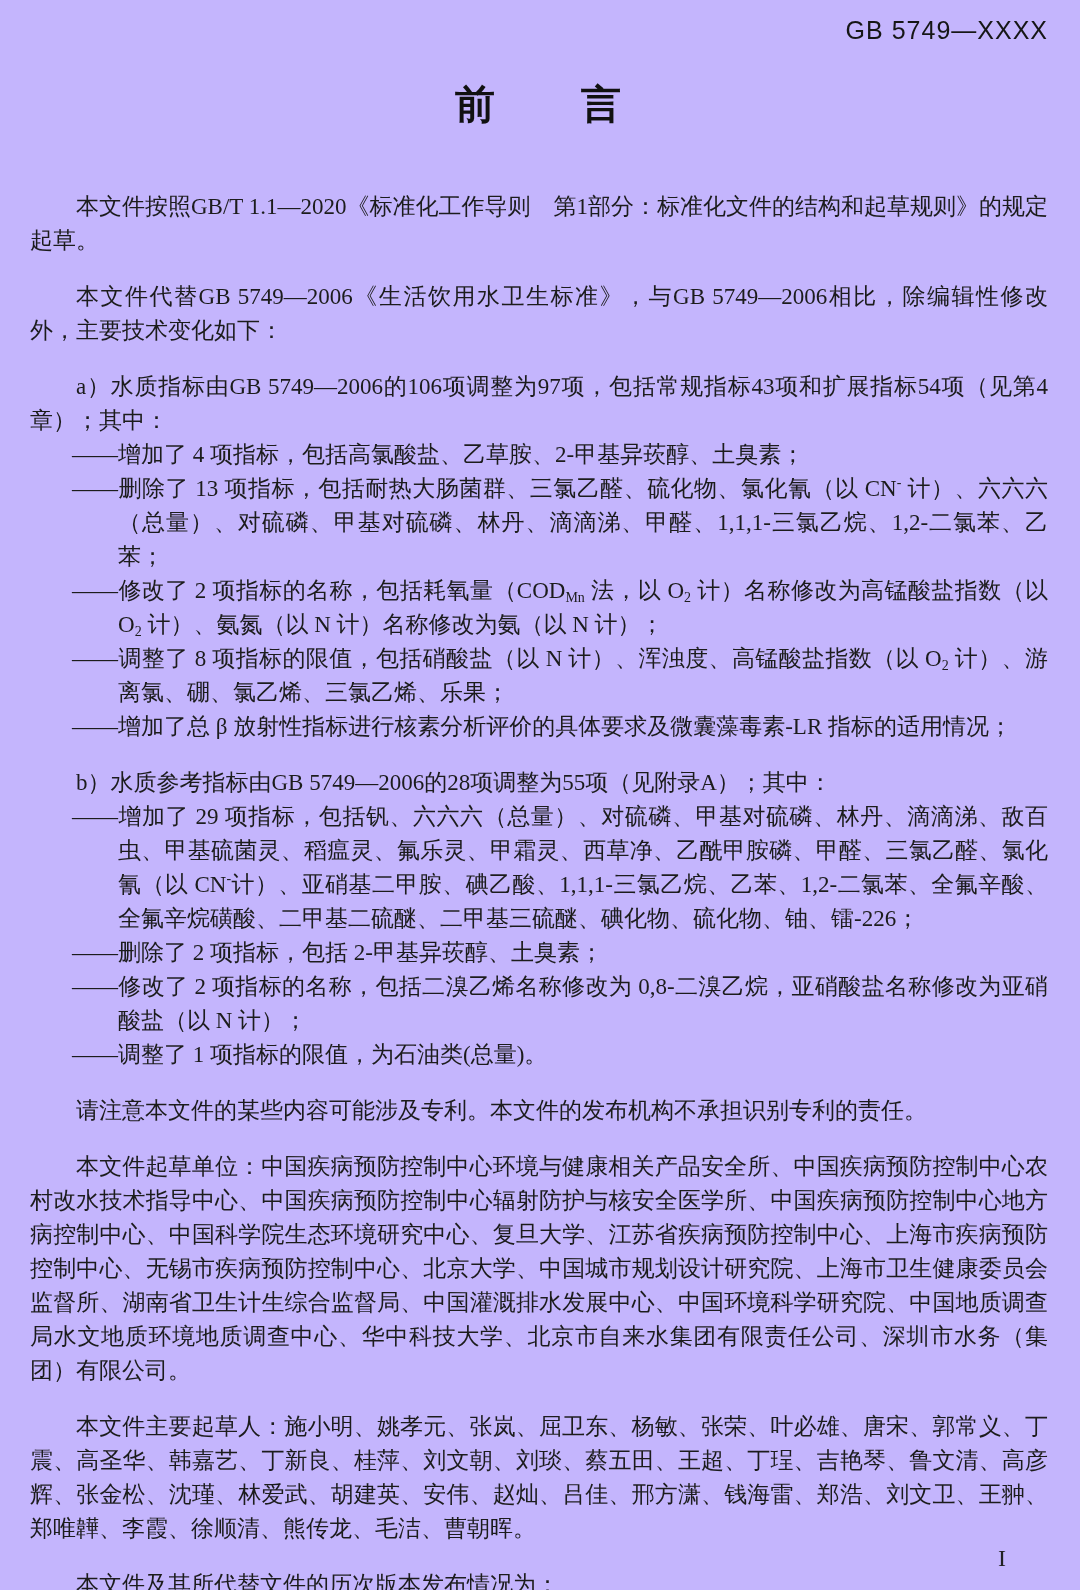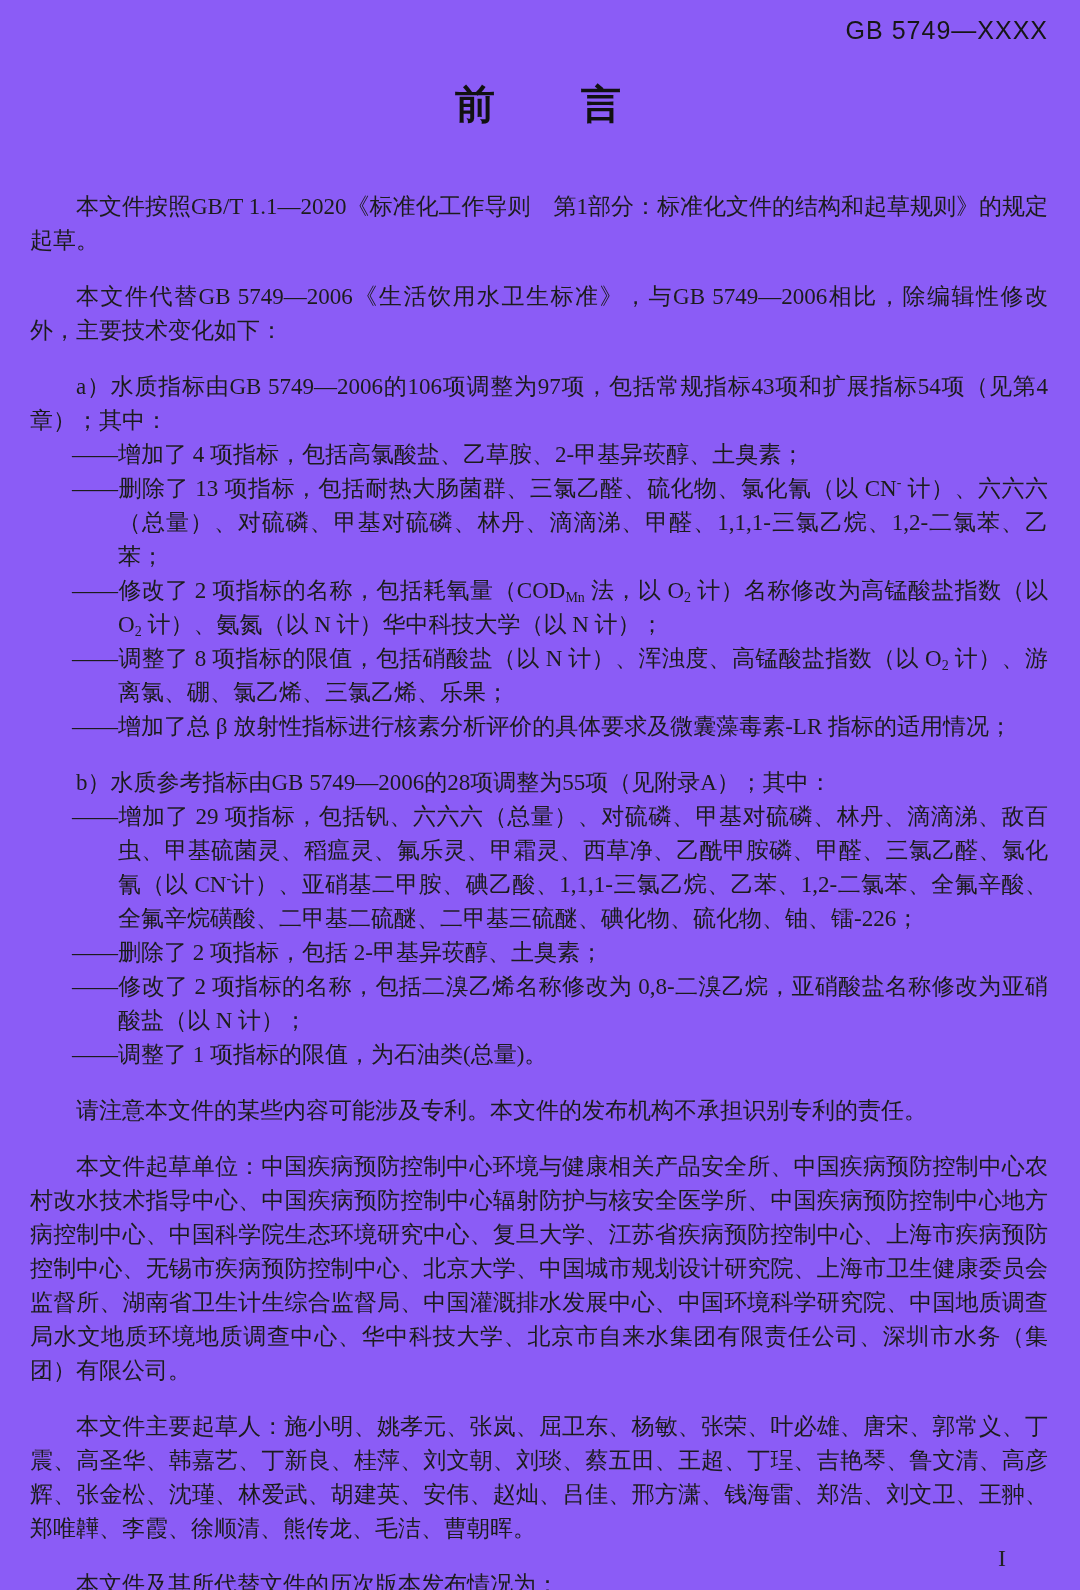--- a/index.html
+++ b/index.html
@@ -1,21 +1,21 @@
 <!DOCTYPE html>
 <html lang="zh"><head>
 <meta charset="utf-8">
 <style>
   html,body{margin:0;padding:0;background:#ffffff;}
   .page{
     position:relative;
     width:1080px;
     height:1590px;
     margin:0 auto;
-    background:#8b5cf6;
+    background:#c4b5fd;
     box-sizing:border-box;
     padding:16px 32px 0 30px;
     color:#1c1c1c;
     font-family:"Liberation Serif","DejaVu Serif",serif;
     overflow:hidden;
   }
   .header{
     text-align:right;
     font-family:"Liberation Sans","DejaVu Sans",sans-serif;
     font-size:25px;
@@ -58,21 +58,21 @@
 
 <div class="page">
   <div class="header">GB 5749—XXXX</div>
   <h1 class="title">前　　言</h1>
   <div class="body">
       <div class="para"><span>本文件按照GB/T 1.1—2020《标准化工作导则　第1部分：标准化文件的结构和起草规则》的规定起草。</span></div>
       <div class="para"><span>本文件代替GB 5749—2006《生活饮用水卫生标准》，与GB 5749—2006相比，除编辑性修改外，主要技术变化如下：</span></div>
       <div class="para"><span>a）水质指标由GB 5749—2006的106项调整为97项，包括常规指标43项和扩展指标54项（见第4章）；其中：</span></div>
       <div class="li"><span>——增加了 4 项指标，包括高氯酸盐、乙草胺、2-甲基异莰醇、土臭素；</span></div>
       <div class="li"><span>——删除了 13 项指标，包括耐热大肠菌群、三氯乙醛、硫化物、氯化氰（以 CN</span><sup>-</sup><span> 计）、六六六（总量）、对硫磷、甲基对硫磷、林丹、滴滴涕、甲醛、1,1,1-三氯乙烷、1,2-二氯苯、乙苯；</span></div>
-      <div class="li"><span>——修改了 2 项指标的名称，包括耗氧量（COD</span><sub>Mn</sub><span> 法，以 O</span><sub>2</sub><span> 计）名称修改为高锰酸盐指数（以 O</span><sub>2</sub><span> 计）、氨氮（以 N 计）华中科技大学（以 N 计）；</span></div>
+      <div class="li"><span>——修改了 2 项指标的名称，包括耗氧量（COD</span><sub>Mn</sub><span> 法，以 O</span><sub>2</sub><span> 计）名称修改为高锰酸盐指数（以 O</span><sub>2</sub><span> 计）、氨氮（以 N 计）名称修改为氨（以 N 计）；</span></div>
       <div class="li"><span>——调整了 8 项指标的限值，包括硝酸盐（以 N 计）、浑浊度、高锰酸盐指数（以 O</span><sub>2</sub><span> 计）、游离氯、硼、氯乙烯、三氯乙烯、乐果；</span></div>
       <div class="li"><span>——增加了总 β 放射性指标进行核素分析评价的具体要求及微囊藻毒素-LR 指标的适用情况；</span></div>
       <div class="para"><span>b）水质参考指标由GB 5749—2006的28项调整为55项（见附录A）；其中：</span></div>
       <div class="li"><span>——增加了 29 项指标，包括钒、六六六（总量）、对硫磷、甲基对硫磷、林丹、滴滴涕、敌百虫、甲基硫菌灵、稻瘟灵、氟乐灵、甲霜灵、西草净、乙酰甲胺磷、甲醛、三氯乙醛、氯化氰（以 CN</span><sup>-</sup><span>计）、亚硝基二甲胺、碘乙酸、1,1,1-三氯乙烷、乙苯、1,2-二氯苯、全氟辛酸、全氟辛烷磺酸、二甲基二硫醚、二甲基三硫醚、碘化物、硫化物、铀、镭-226；</span></div>
       <div class="li"><span>——删除了 2 项指标，包括 2-甲基异莰醇、土臭素；</span></div>
       <div class="li"><span>——修改了 2 项指标的名称，包括二溴乙烯名称修改为 0,8-二溴乙烷，亚硝酸盐名称修改为亚硝酸盐（以 N 计）；</span></div>
       <div class="li"><span>——调整了 1 项指标的限值，为石油类(总量)。</span></div>
       <div class="para"><span>请注意本文件的某些内容可能涉及专利。本文件的发布机构不承担识别专利的责任。</span></div>
       <div class="para"><span>本文件起草单位：中国疾病预防控制中心环境与健康相关产品安全所、中国疾病预防控制中心农村改水技术指导中心、中国疾病预防控制中心辐射防护与核安全医学所、中国疾病预防控制中心地方病控制中心、中国科学院生态环境研究中心、复旦大学、江苏省疾病预防控制中心、上海市疾病预防控制中心、无锡市疾病预防控制中心、北京大学、中国城市规划设计研究院、上海市卫生健康委员会监督所、湖南省卫生计生综合监督局、中国灌溉排水发展中心、中国环境科学研究院、中国地质调查局水文地质环境地质调查中心、华中科技大学、北京市自来水集团有限责任公司、深圳市水务（集团）有限公司。</span></div>
       <div class="para"><span>本文件主要起草人：施小明、姚孝元、张岚、屈卫东、杨敏、张荣、叶必雄、唐宋、郭常义、丁震、高圣华、韩嘉艺、丁新良、桂萍、刘文朝、刘琰、蔡五田、王超、丁珵、吉艳琴、鲁文清、高彦辉、张金松、沈瑾、林爱武、胡建英、安伟、赵灿、吕佳、邢方潇、钱海雷、郑浩、刘文卫、王翀、郑唯韡、李霞、徐顺清、熊传龙、毛洁、曹朝晖。</span></div>

